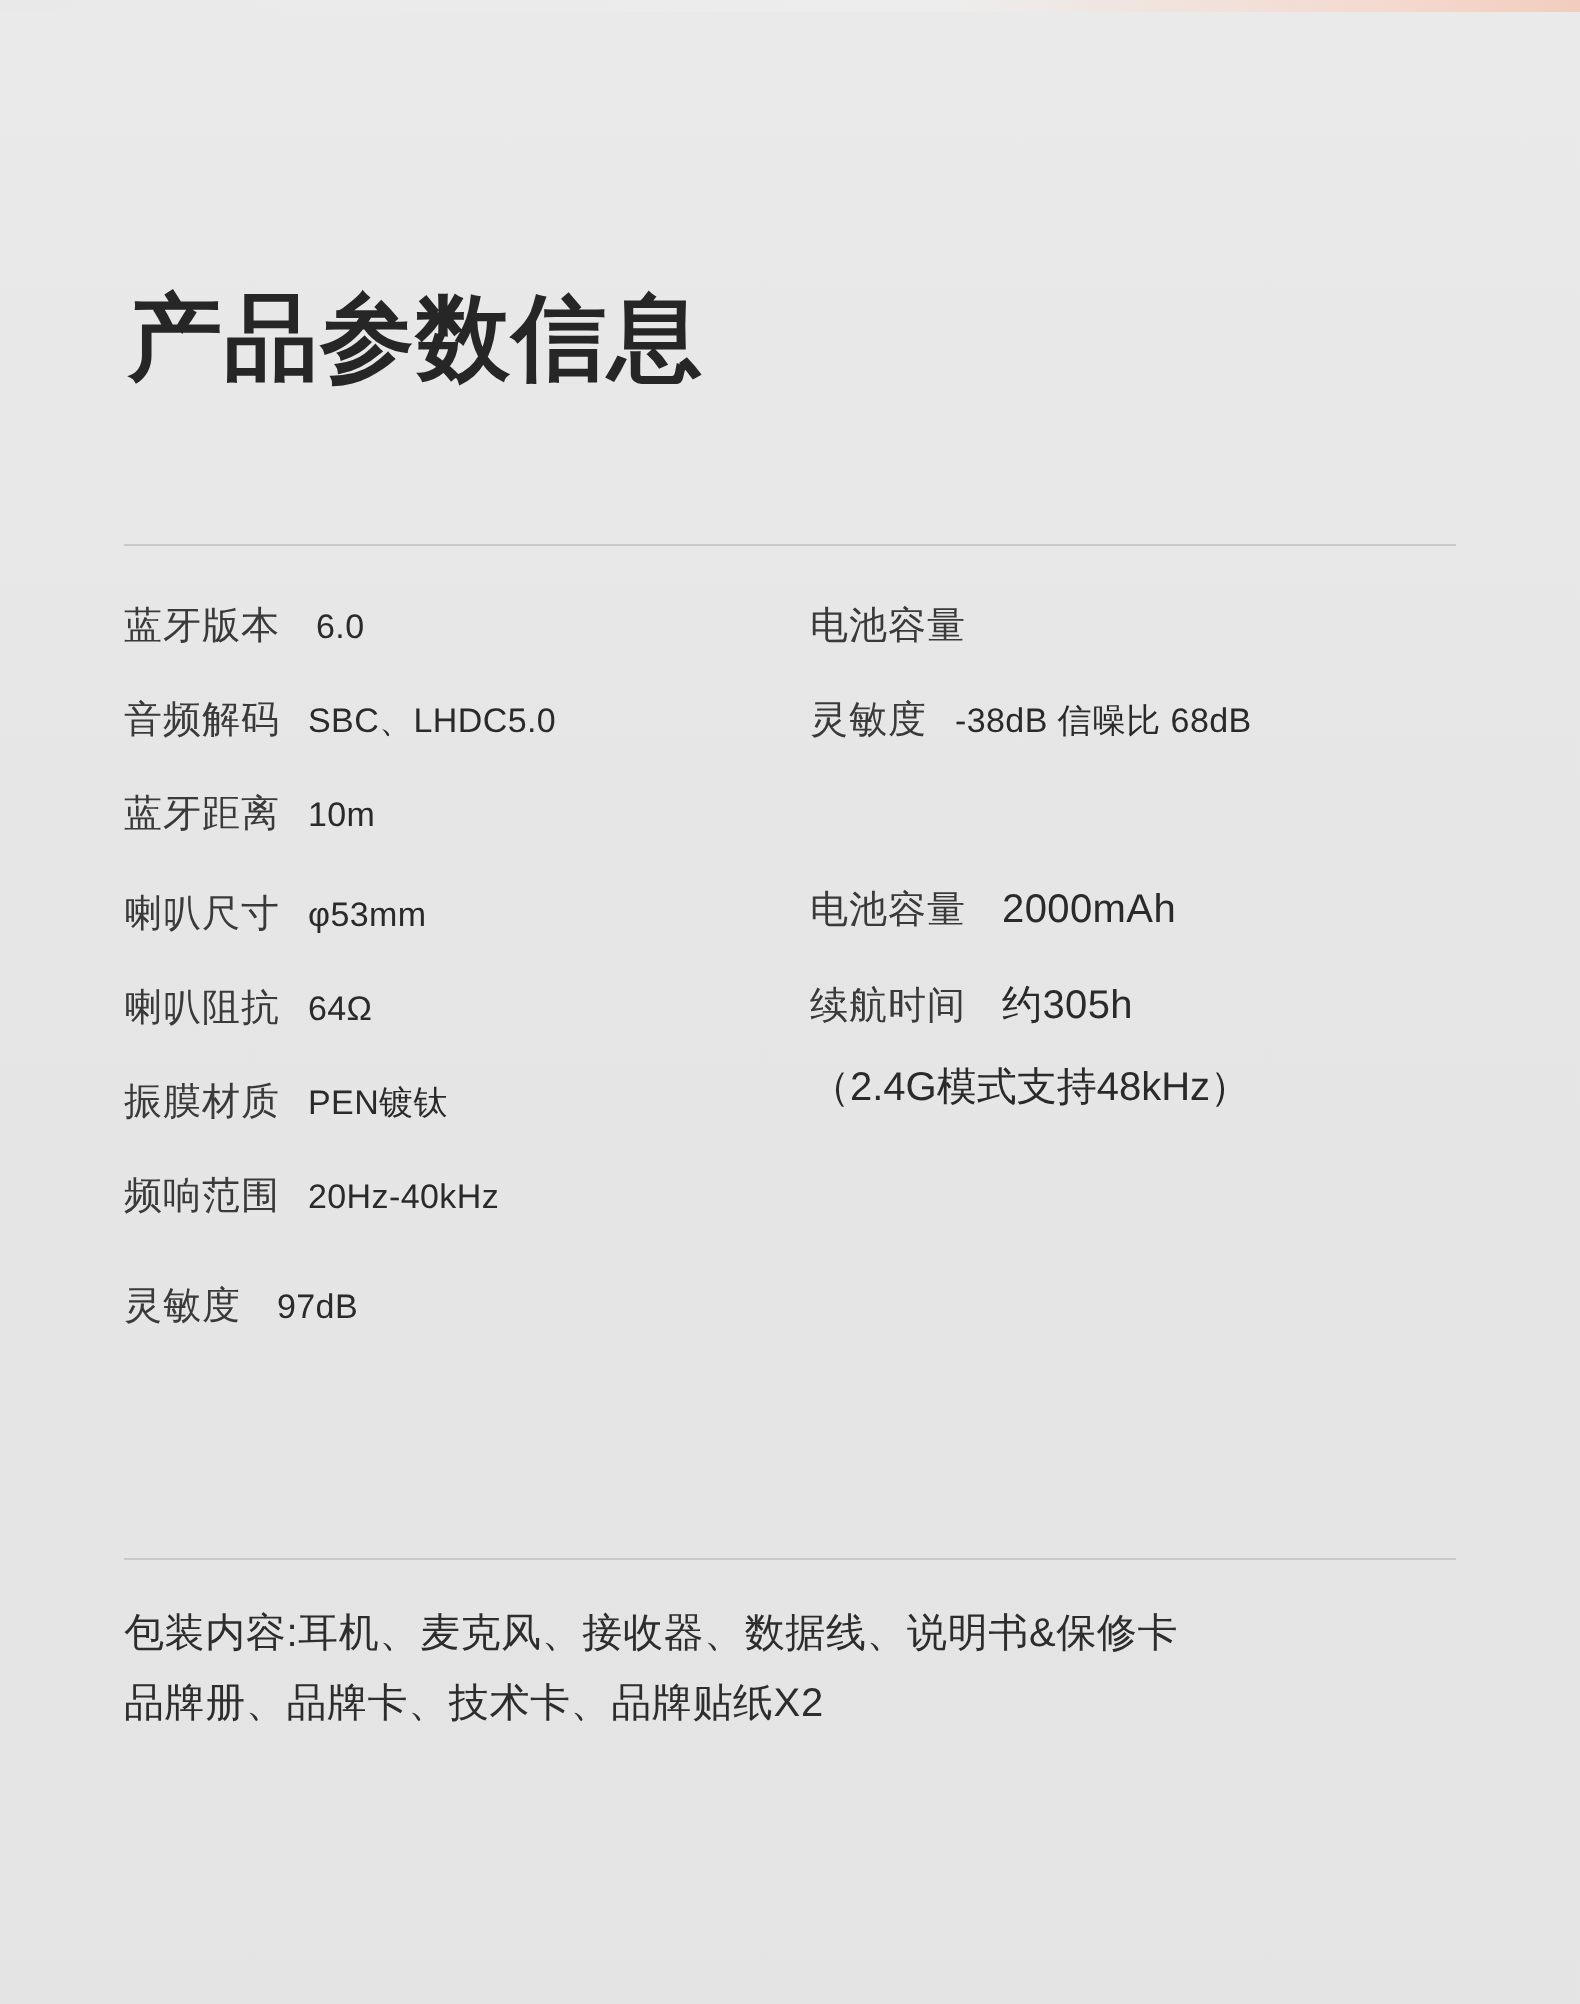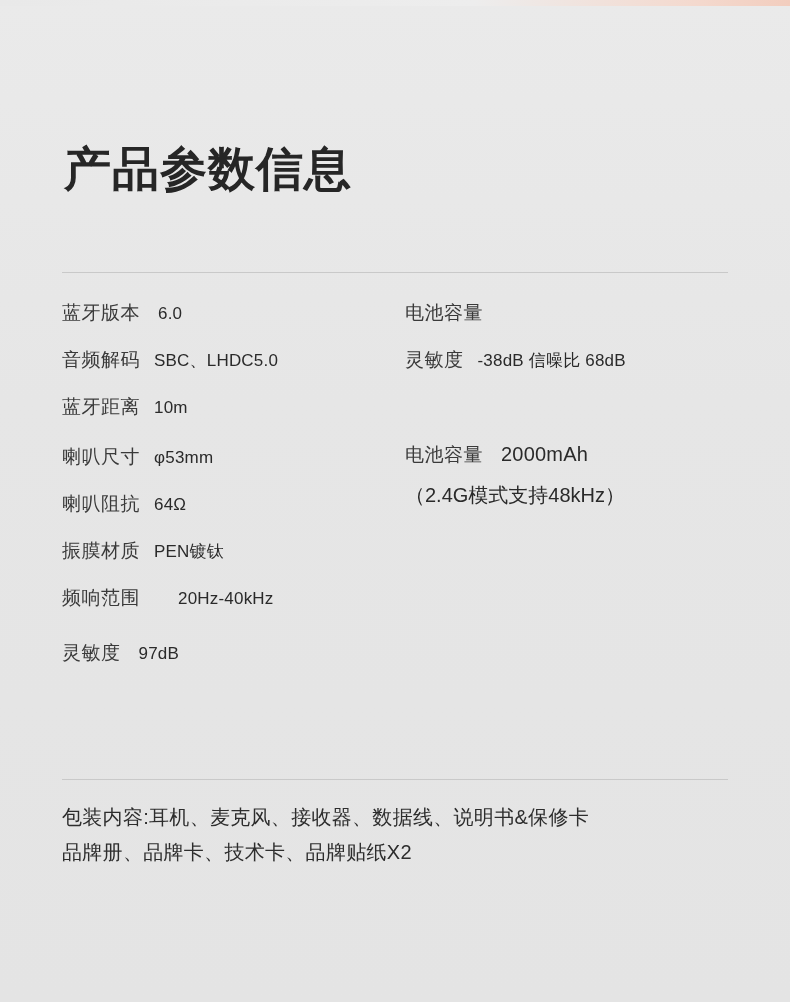--- a/index.html
+++ b/index.html
@@ -140,21 +140,21 @@
           <span class="value">φ53mm</span>
         </div>
         <div class="row" style="margin-top:21px;">
           <span class="label">喇叭阻抗</span>
           <span class="value">64Ω</span>
         </div>
         <div class="row" style="margin-top:21px;">
           <span class="label">振膜材质</span>
           <span class="value">PEN镀钛</span>
         </div>
-        <div class="row" style="margin-top:21px;gap:24px;">
+        <div class="row" style="margin-top:21px;">
           <span class="label">频响范围</span>
           <span class="value">20Hz-40kHz</span>
         </div>
         <div class="row" style="margin-top:29px;">
           <span class="label">灵敏度</span>
           <span class="value extra">97dB</span>
         </div>
       </div>
 
       <div class="col col-right">
@@ -162,20 +162,24 @@
           <span class="label">电池容量</span>
         </div>
         <div class="row" style="margin-top:21px;">
           <span class="label">灵敏度</span>
           <span class="value">-38dB  信噪比 68dB</span>
         </div>
         <div class="row" style="margin-top:69px;">
           <span class="label">电池容量</span>
           <span class="value sm extra">2000mAh</span>
         </div>
+        <div class="row" style="margin-top:21px;">
+          <span class="label">续航时间</span>
+          <span class="value sm extra">约305h</span>
+        </div>
         <div class="row" style="margin-top:14px;">
           <span class="plain">（2.4G模式支持48kHz）</span>
         </div>
       </div>
 
     </div>
 
     <div class="rule rule-bottom"></div>
 
     <div class="package">

